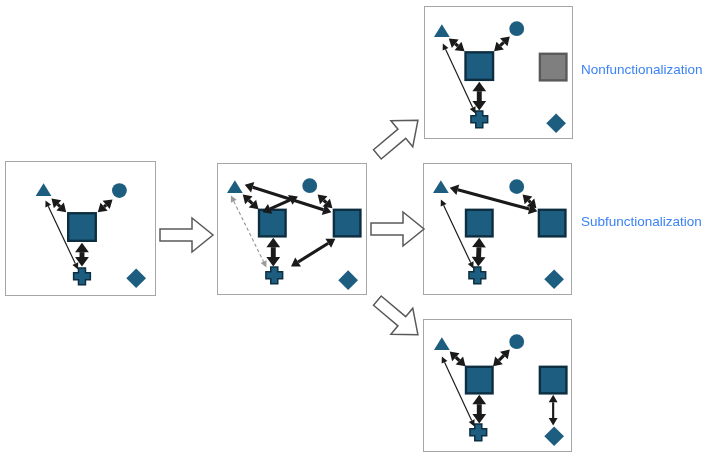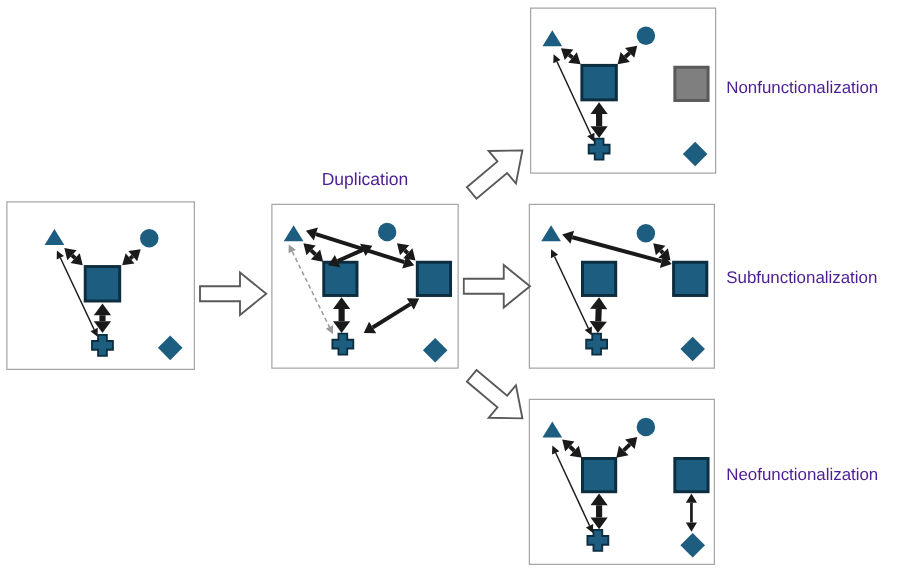--- a/index.html
+++ b/index.html
@@ -9,21 +9,21 @@
   }
   .panel{
     position:absolute;background:#ffffff;border:1px solid #a6a6a6;
     box-sizing:border-box;
   }
   .panel svg{display:block;}
   .flow{
     position:absolute;width:56px;height:40px;transform-origin:50% 50%;
   }
   .diagram-label{
-    position:absolute;color:#4c1d95;white-space:nowrap;
+    position:absolute;color:#3b82f6;white-space:nowrap;
   }
   .duplication-label{
     left:217px;top:135px;width:150px;text-align:center;font-size:14px;
   }
   .fate-label{left:581px;font-size:13.5px;}
   .fate-label-0{top:62px;}
   .fate-label-1{top:214px;}
   .fate-label-2{top:372px;}
 </style>
 </head>
@@ -159,18 +159,16 @@
   <div class="flow" style="left: 370px; top: 117px; transform: rotate(-40deg);"><svg viewBox="0 0 56 40" width="56" height="40">
         <polygon points="1,14 33,14 33,3 54,20 33,37 33,26 1,26" fill="#ffffff" stroke="#595959" stroke-width="1.5" stroke-linejoin="miter"></polygon>
       </svg></div>
   <div class="flow" style="left: 370px; top: 209px; transform: rotate(0deg);"><svg viewBox="0 0 56 40" width="56" height="40">
         <polygon points="1,14 33,14 33,3 54,20 33,37 33,26 1,26" fill="#ffffff" stroke="#595959" stroke-width="1.5" stroke-linejoin="miter"></polygon>
       </svg></div>
   <div class="flow" style="left: 370px; top: 298px; transform: rotate(40deg);"><svg viewBox="0 0 56 40" width="56" height="40">
         <polygon points="1,14 33,14 33,3 54,20 33,37 33,26 1,26" fill="#ffffff" stroke="#595959" stroke-width="1.5" stroke-linejoin="miter"></polygon>
       </svg></div>
 
-  <div class="diagram-label duplication-label">Duplication</div>
   <div class="diagram-label fate-label fate-label-0">Nonfunctionalization</div>
   <div class="diagram-label fate-label fate-label-1">Subfunctionalization</div>
-  <div class="diagram-label fate-label fate-label-2">Neofunctionalization</div>
 
 </div>
 
 </body></html>

